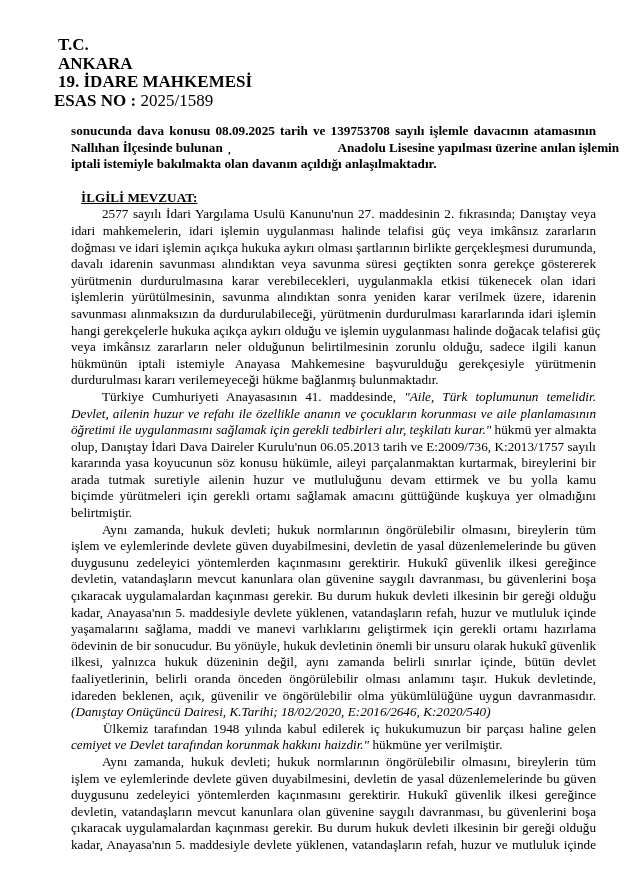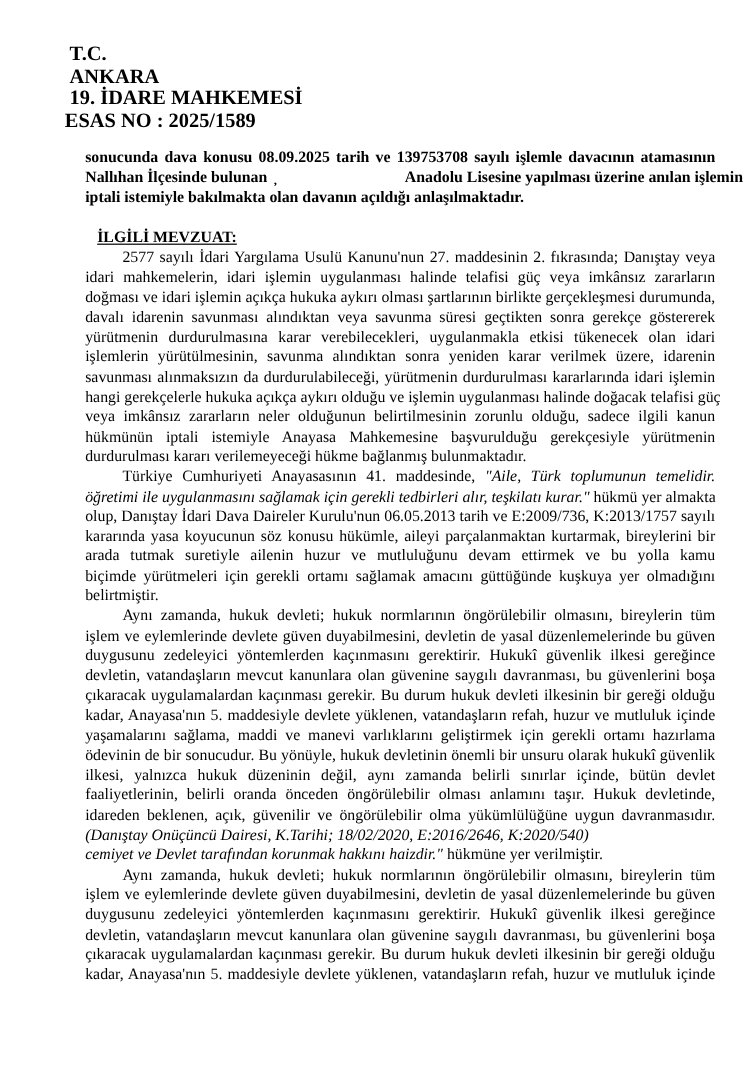--- a/index.html
+++ b/index.html
@@ -3,21 +3,21 @@
   <meta charset="utf-8">
   <style>
     html, body { margin: 0; padding: 0; background: #ffffff; }
     body {
       width: 630px; height: 896px; overflow: hidden; position: relative;
       font-family: "Liberation Serif", "DejaVu Serif", serif;
       color: #000;
     }
     .header { position: absolute; left: 54px; top: 36px; font-size: 17px; font-weight: bold; line-height: 18.5px; }
     .header .indent { padding-left: 4px; }
-    .header .esas-val { font-weight: bold; }
+    .header .esas-val { font-weight: normal; }
     .body-text {
       position: absolute; left: 87px; top: 123px; width: 509px;
       font-size: 13.2px; line-height: 16.6px; text-align: justify;
     }
     .line { display: block; white-space: nowrap; text-align-last: justify; text-align: justify; }
     .line.last { text-align-last: left; }
     .line.ind { padding-left: 31px; }
     .line.ind2 { padding-left: 32px; }
     .sec-title { font-weight: bold; text-decoration: underline; margin-top: 17px; margin-left: 0; }
     i { font-style: italic; }
@@ -50,20 +50,21 @@
     <span class="line">işlemlerin yürütülmesinin, savunma alındıktan sonra yeniden karar verilmek üzere, idarenin</span>
     <span class="line">savunması alınmaksızın da durdurulabileceği, yürütmenin durdurulması kararlarında idari işlemin</span>
     <span class="line">hangi gerekçelerle hukuka açıkça aykırı olduğu ve işlemin uygulanması halinde doğacak telafisi güç</span>
     <span class="line">veya imkânsız zararların neler olduğunun belirtilmesinin zorunlu olduğu, sadece ilgili kanun</span>
     <span class="line">hükmünün iptali istemiyle Anayasa Mahkemesine başvurulduğu gerekçesiyle yürütmenin</span>
     <span class="line last">durdurulması kararı verilemeyeceği hükme bağlanmış bulunmaktadır.</span>
   </div>
 
   <div style="margin-left:-16px;width:525px;">
     <span class="line ind"><span>Türkiye Cumhuriyeti Anayasasının 41. maddesinde, </span><i>"Aile, Türk toplumunun temelidir.</i></span>
+    <span class="line"><i>Devlet, ailenin huzur ve refahı ile özellikle ananın ve çocukların korunması ve aile planlamasının</i></span>
     <span class="line"><i>öğretimi ile uygulanmasını sağlamak için gerekli tedbirleri alır, teşkilatı kurar."</i><span> hükmü yer almakta</span></span>
     <span class="line">olup, Danıştay İdari Dava Daireler Kurulu'nun 06.05.2013 tarih ve E:2009/736, K:2013/1757 sayılı</span>
     <span class="line">kararında yasa koyucunun söz konusu hükümle, aileyi parçalanmaktan kurtarmak, bireylerini bir</span>
     <span class="line">arada tutmak suretiyle ailenin huzur ve mutluluğunu devam ettirmek ve bu yolla kamu</span>
     <span class="line">biçimde yürütmeleri için gerekli ortamı sağlamak amacını güttüğünde kuşkuya yer olmadığını</span>
     <span class="line last">belirtmiştir.</span>
   </div>
 
   <div style="margin-left:-16px;width:525px;">
     <span class="line ind">Aynı zamanda, hukuk devleti; hukuk normlarının öngörülebilir olmasını, bireylerin tüm</span>
@@ -74,20 +75,21 @@
     <span class="line">kadar, Anayasa'nın 5. maddesiyle devlete yüklenen, vatandaşların refah, huzur ve mutluluk içinde</span>
     <span class="line">yaşamalarını sağlama, maddi ve manevi varlıklarını geliştirmek için gerekli ortamı hazırlama</span>
     <span class="line">ödevinin de bir sonucudur. Bu yönüyle, hukuk devletinin önemli bir unsuru olarak hukukî güvenlik</span>
     <span class="line">ilkesi, yalnızca hukuk düzeninin değil, aynı zamanda belirli sınırlar içinde, bütün devlet</span>
     <span class="line">faaliyetlerinin, belirli oranda önceden öngörülebilir olması anlamını taşır. Hukuk devletinde,</span>
     <span class="line">idareden beklenen, açık, güvenilir ve öngörülebilir olma yükümlülüğüne uygun davranmasıdır.</span>
     <span class="line last"><i>(Danıştay Onüçüncü Dairesi, K.Tarihi; 18/02/2020, E:2016/2646, K:2020/540)</i></span>
   </div>
 
   <div style="margin-left:-16px;width:525px;">
+    <span class="line ind2">Ülkemiz tarafından 1948 yılında kabul edilerek iç hukukumuzun bir parçası haline gelen</span>
     <span class="line last"><i>cemiyet ve Devlet tarafından korunmak hakkını haizdir."</i><span> hükmüne yer verilmiştir.</span></span>
   </div>
 
   <div style="margin-left:-16px;width:525px;">
     <span class="line ind">Aynı zamanda, hukuk devleti; hukuk normlarının öngörülebilir olmasını, bireylerin tüm</span>
     <span class="line">işlem ve eylemlerinde devlete güven duyabilmesini, devletin de yasal düzenlemelerinde bu güven</span>
     <span class="line">duygusunu zedeleyici yöntemlerden kaçınmasını gerektirir. Hukukî güvenlik ilkesi gereğince</span>
     <span class="line">devletin, vatandaşların mevcut kanunlara olan güvenine saygılı davranması, bu güvenlerini boşa</span>
     <span class="line">çıkaracak uygulamalardan kaçınması gerekir. Bu durum hukuk devleti ilkesinin bir gereği olduğu</span>
     <span class="line">kadar, Anayasa'nın 5. maddesiyle devlete yüklenen, vatandaşların refah, huzur ve mutluluk içinde</span>

